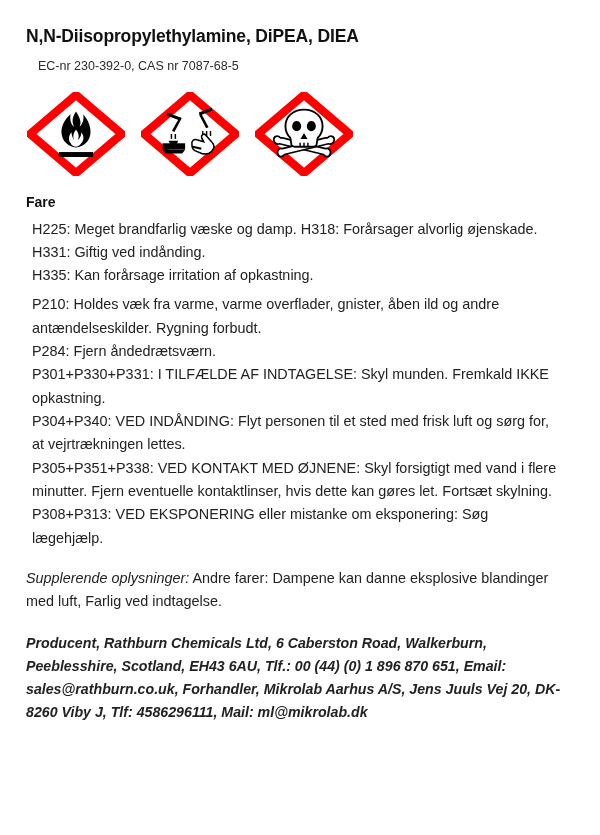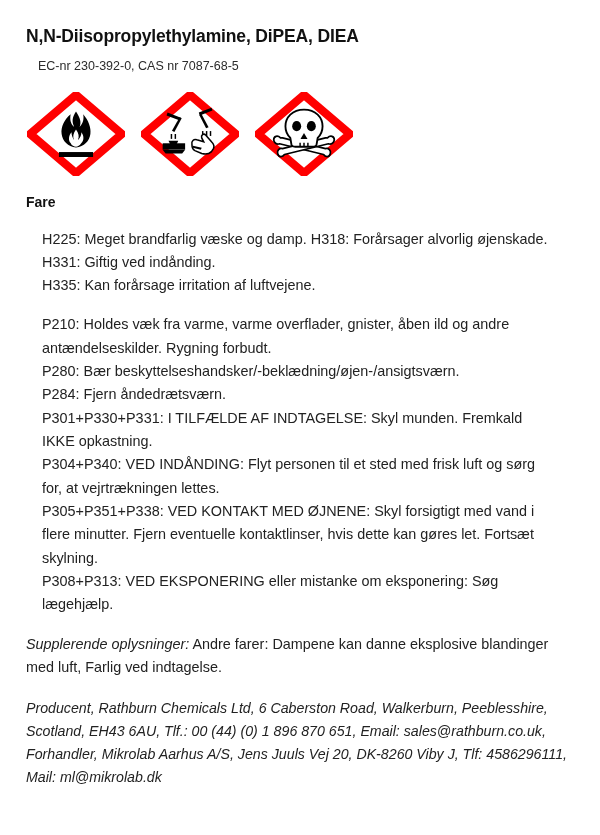--- a/index.html
+++ b/index.html
@@ -58,46 +58,47 @@
 
   
   .signal-word {
     font-size: 14px;
     font-weight: bold;
     line-height: 1.25;
     margin: 18px 0 6px 0;
     color: #111111;
   }
   .statement-block {
-    margin: 16px;
+    margin: 6px;
   }
   .statement {
     font-size: 14.4px;
     line-height: 1.62;
     margin: 0;
     color: #222222;
     max-width: 552px;
   }
   .supplemental {
     font-size: 14.4px;
     line-height: 1.62;
-    margin: 10px 0 0 0;
+    margin: 17px 0 0 0;
     color: #222222;
     max-width: 552px;
   }
   .supplemental .supp-label {
     font-style: italic;
   }
   .contact-block {
     font-size: 14.2px;
     font-style: italic;
     line-height: 1.62;
     margin: 18px 0 0 0;
     color: #222222;
     max-width: 556px;
+    font-weight: bold;
   }
 </style>
 </head>
 <body>
 
 <div class="label-sheet">
 
   <h1 class="product-title">N,N-Diisopropylethylamine, DiPEA, DIEA</h1>
 
   <p class="product-ids">EC-nr 230-392-0, CAS nr 7087-68-5</p>
@@ -186,26 +187,25 @@
         </g>
       </g>
     </svg>
 
   </div>
 
   <div class="signal-word">Fare</div>
 
   <div class="statement-block">
     <p class="statement">H225: Meget brandfarlig væske og damp. H318: Forårsager alvorlig øjenskade. H331: Giftig ved indånding.</p>
-    <p class="statement">H335: Kan forårsage irritation af luftvejene.</p>
+    <p class="statement">H335: Kan forårsage irritation af opkastning.</p>
   </div>
 
   <div class="statement-block">
     <p class="statement">P210: Holdes væk fra varme, varme overflader, gnister, åben ild og andre antændelseskilder. Rygning forbudt.</p>
-    <p class="statement">P280: Bær beskyttelseshandsker/-beklædning/øjen-/ansigtsværn.</p>
     <p class="statement">P284: Fjern åndedrætsværn.</p>
     <p class="statement">P301+P330+P331: I TILFÆLDE AF INDTAGELSE: Skyl munden. Fremkald IKKE opkastning.</p>
     <p class="statement">P304+P340: VED INDÅNDING: Flyt personen til et sted med frisk luft og sørg for, at vejrtrækningen lettes.</p>
     <p class="statement">P305+P351+P338: VED KONTAKT MED ØJNENE: Skyl forsigtigt med vand i flere minutter. Fjern eventuelle kontaktlinser, hvis dette kan gøres let. Fortsæt skylning.</p>
     <p class="statement">P308+P313: VED EKSPONERING eller mistanke om eksponering: Søg lægehjælp.</p>
   </div>
 
   <p class="supplemental"><span class="supp-label">Supplerende oplysninger:</span><span> Andre farer: Dampene kan danne eksplosive blandinger med luft, Farlig ved indtagelse.</span></p>
 
   <p class="contact-block">Producent, Rathburn Chemicals Ltd, 6 Caberston Road, Walkerburn, Peeblesshire, Scotland, EH43 6AU, Tlf.: 00 (44) (0) 1 896 870 651, Email: sales@rathburn.co.uk, Forhandler, Mikrolab Aarhus A/S, Jens Juuls Vej 20, DK-8260 Viby J, Tlf: 4586296111, Mail: ml@mikrolab.dk</p>

